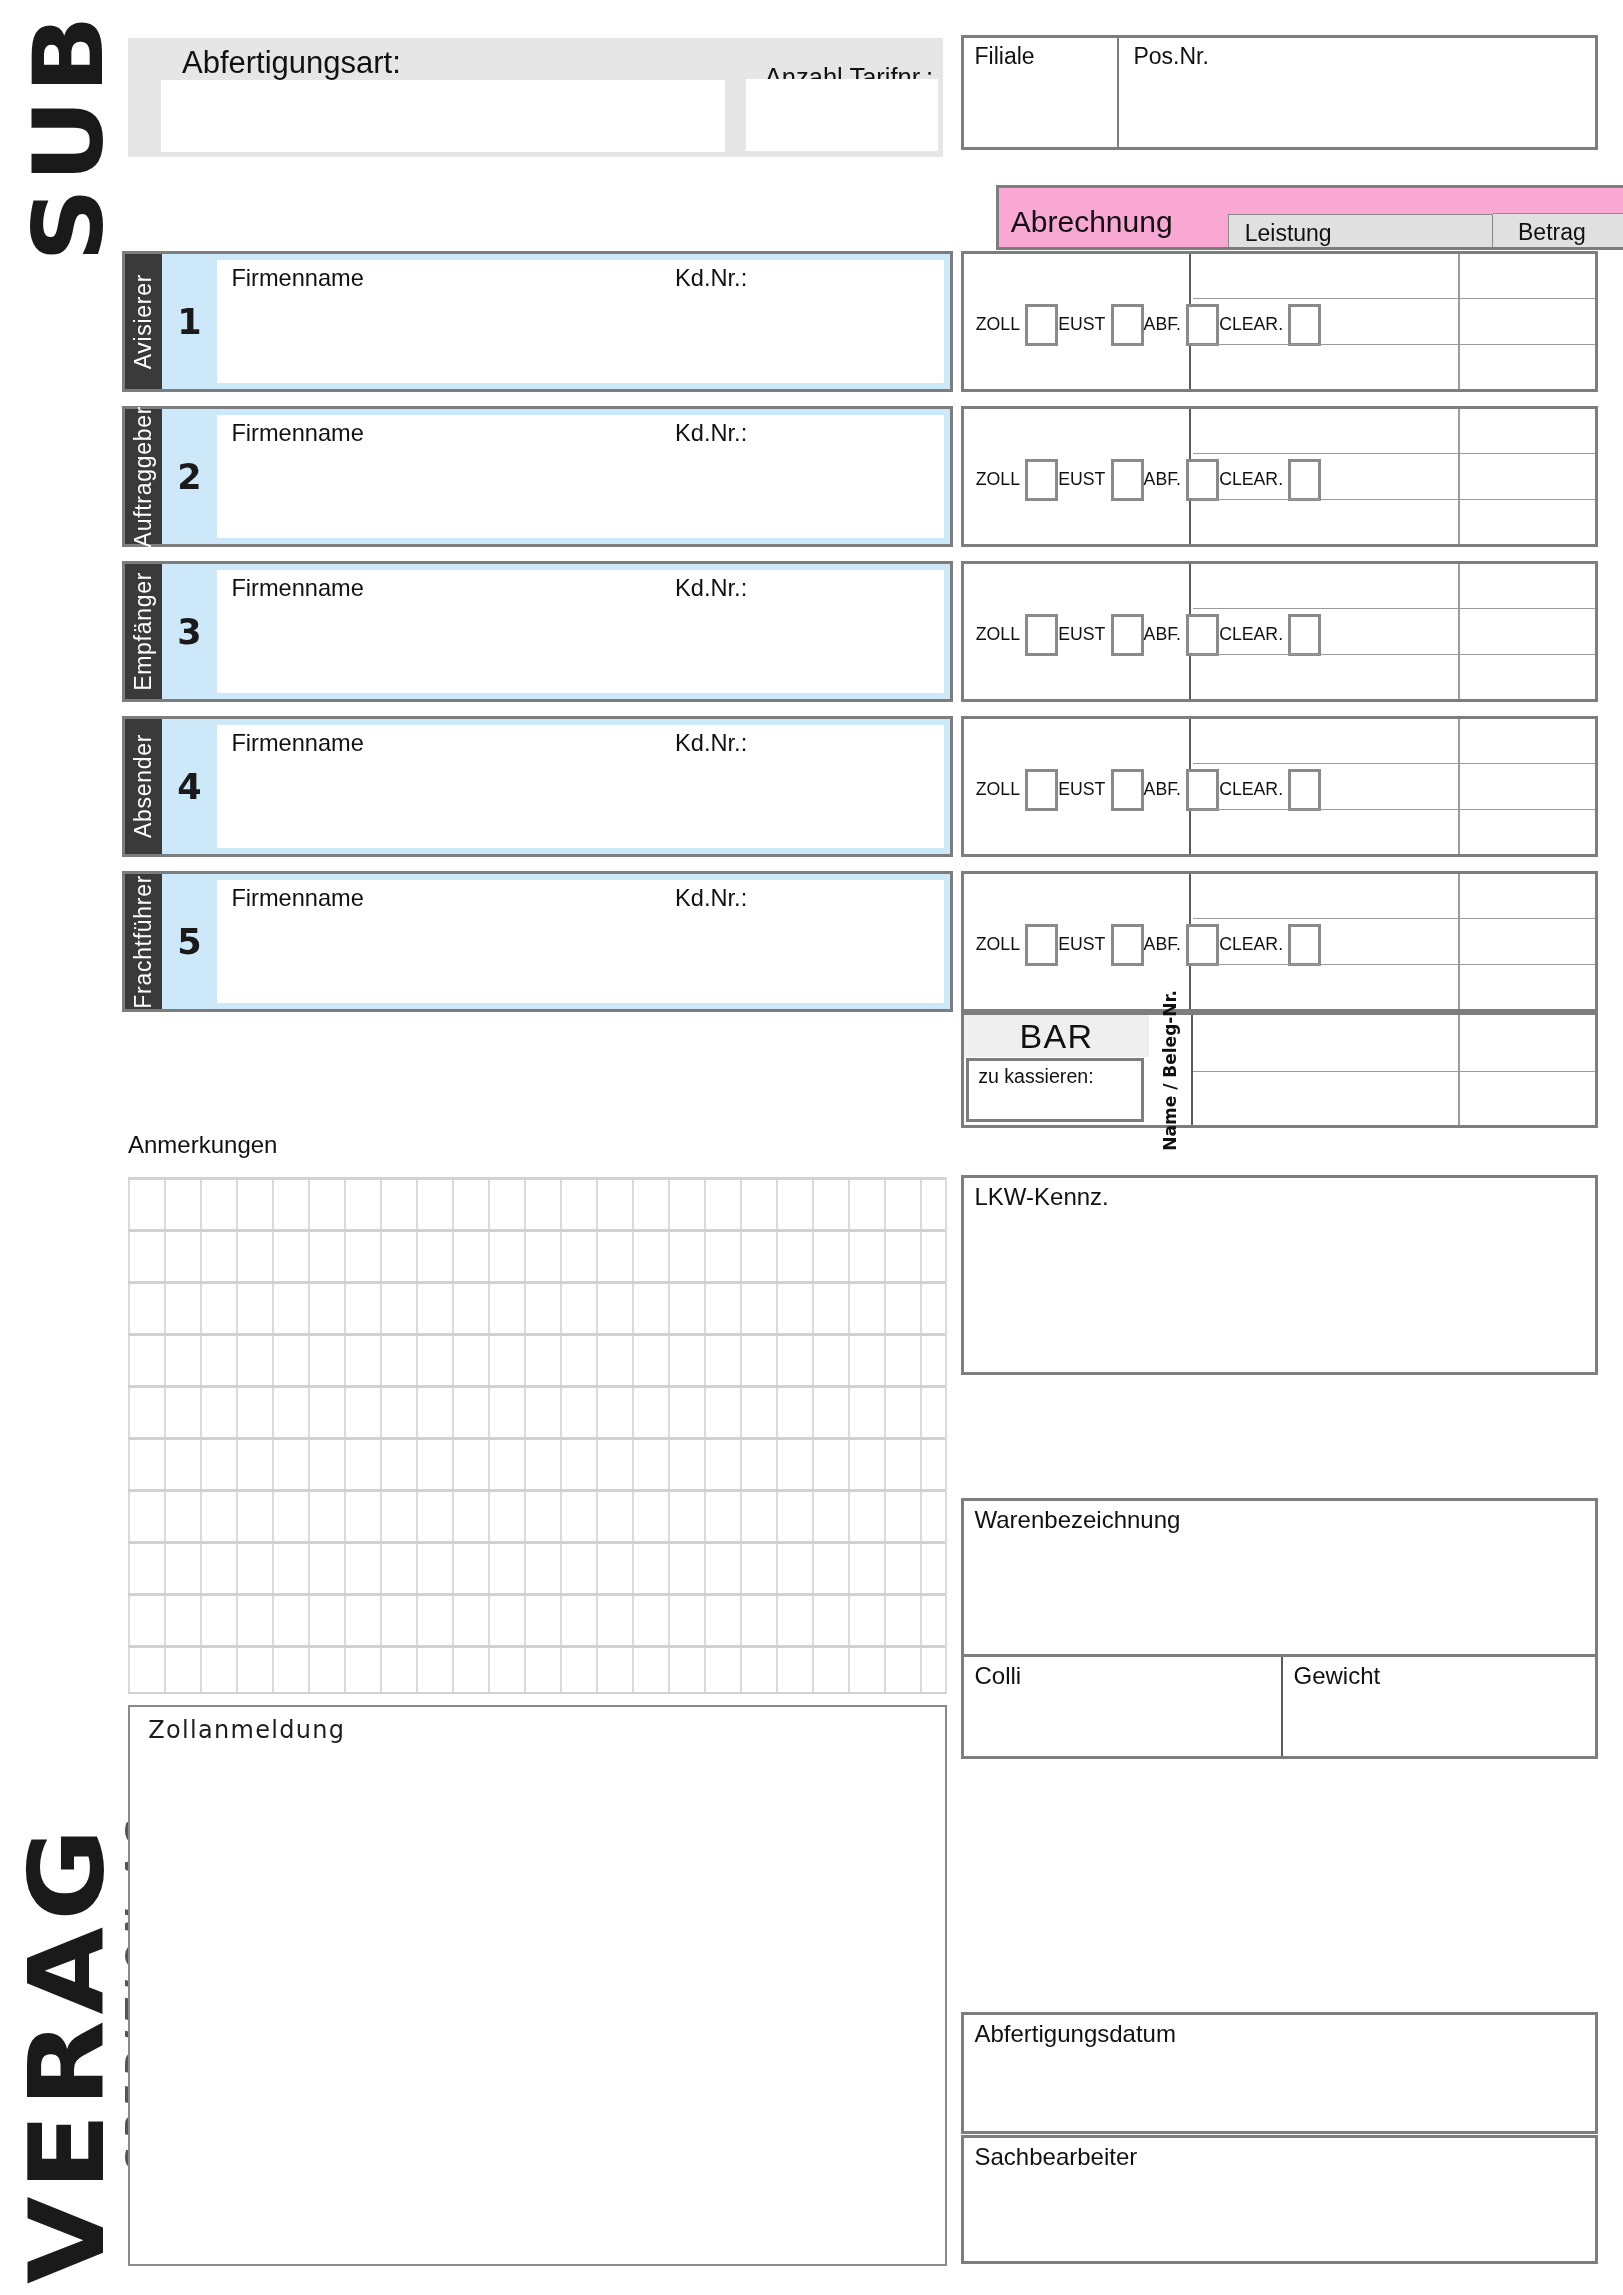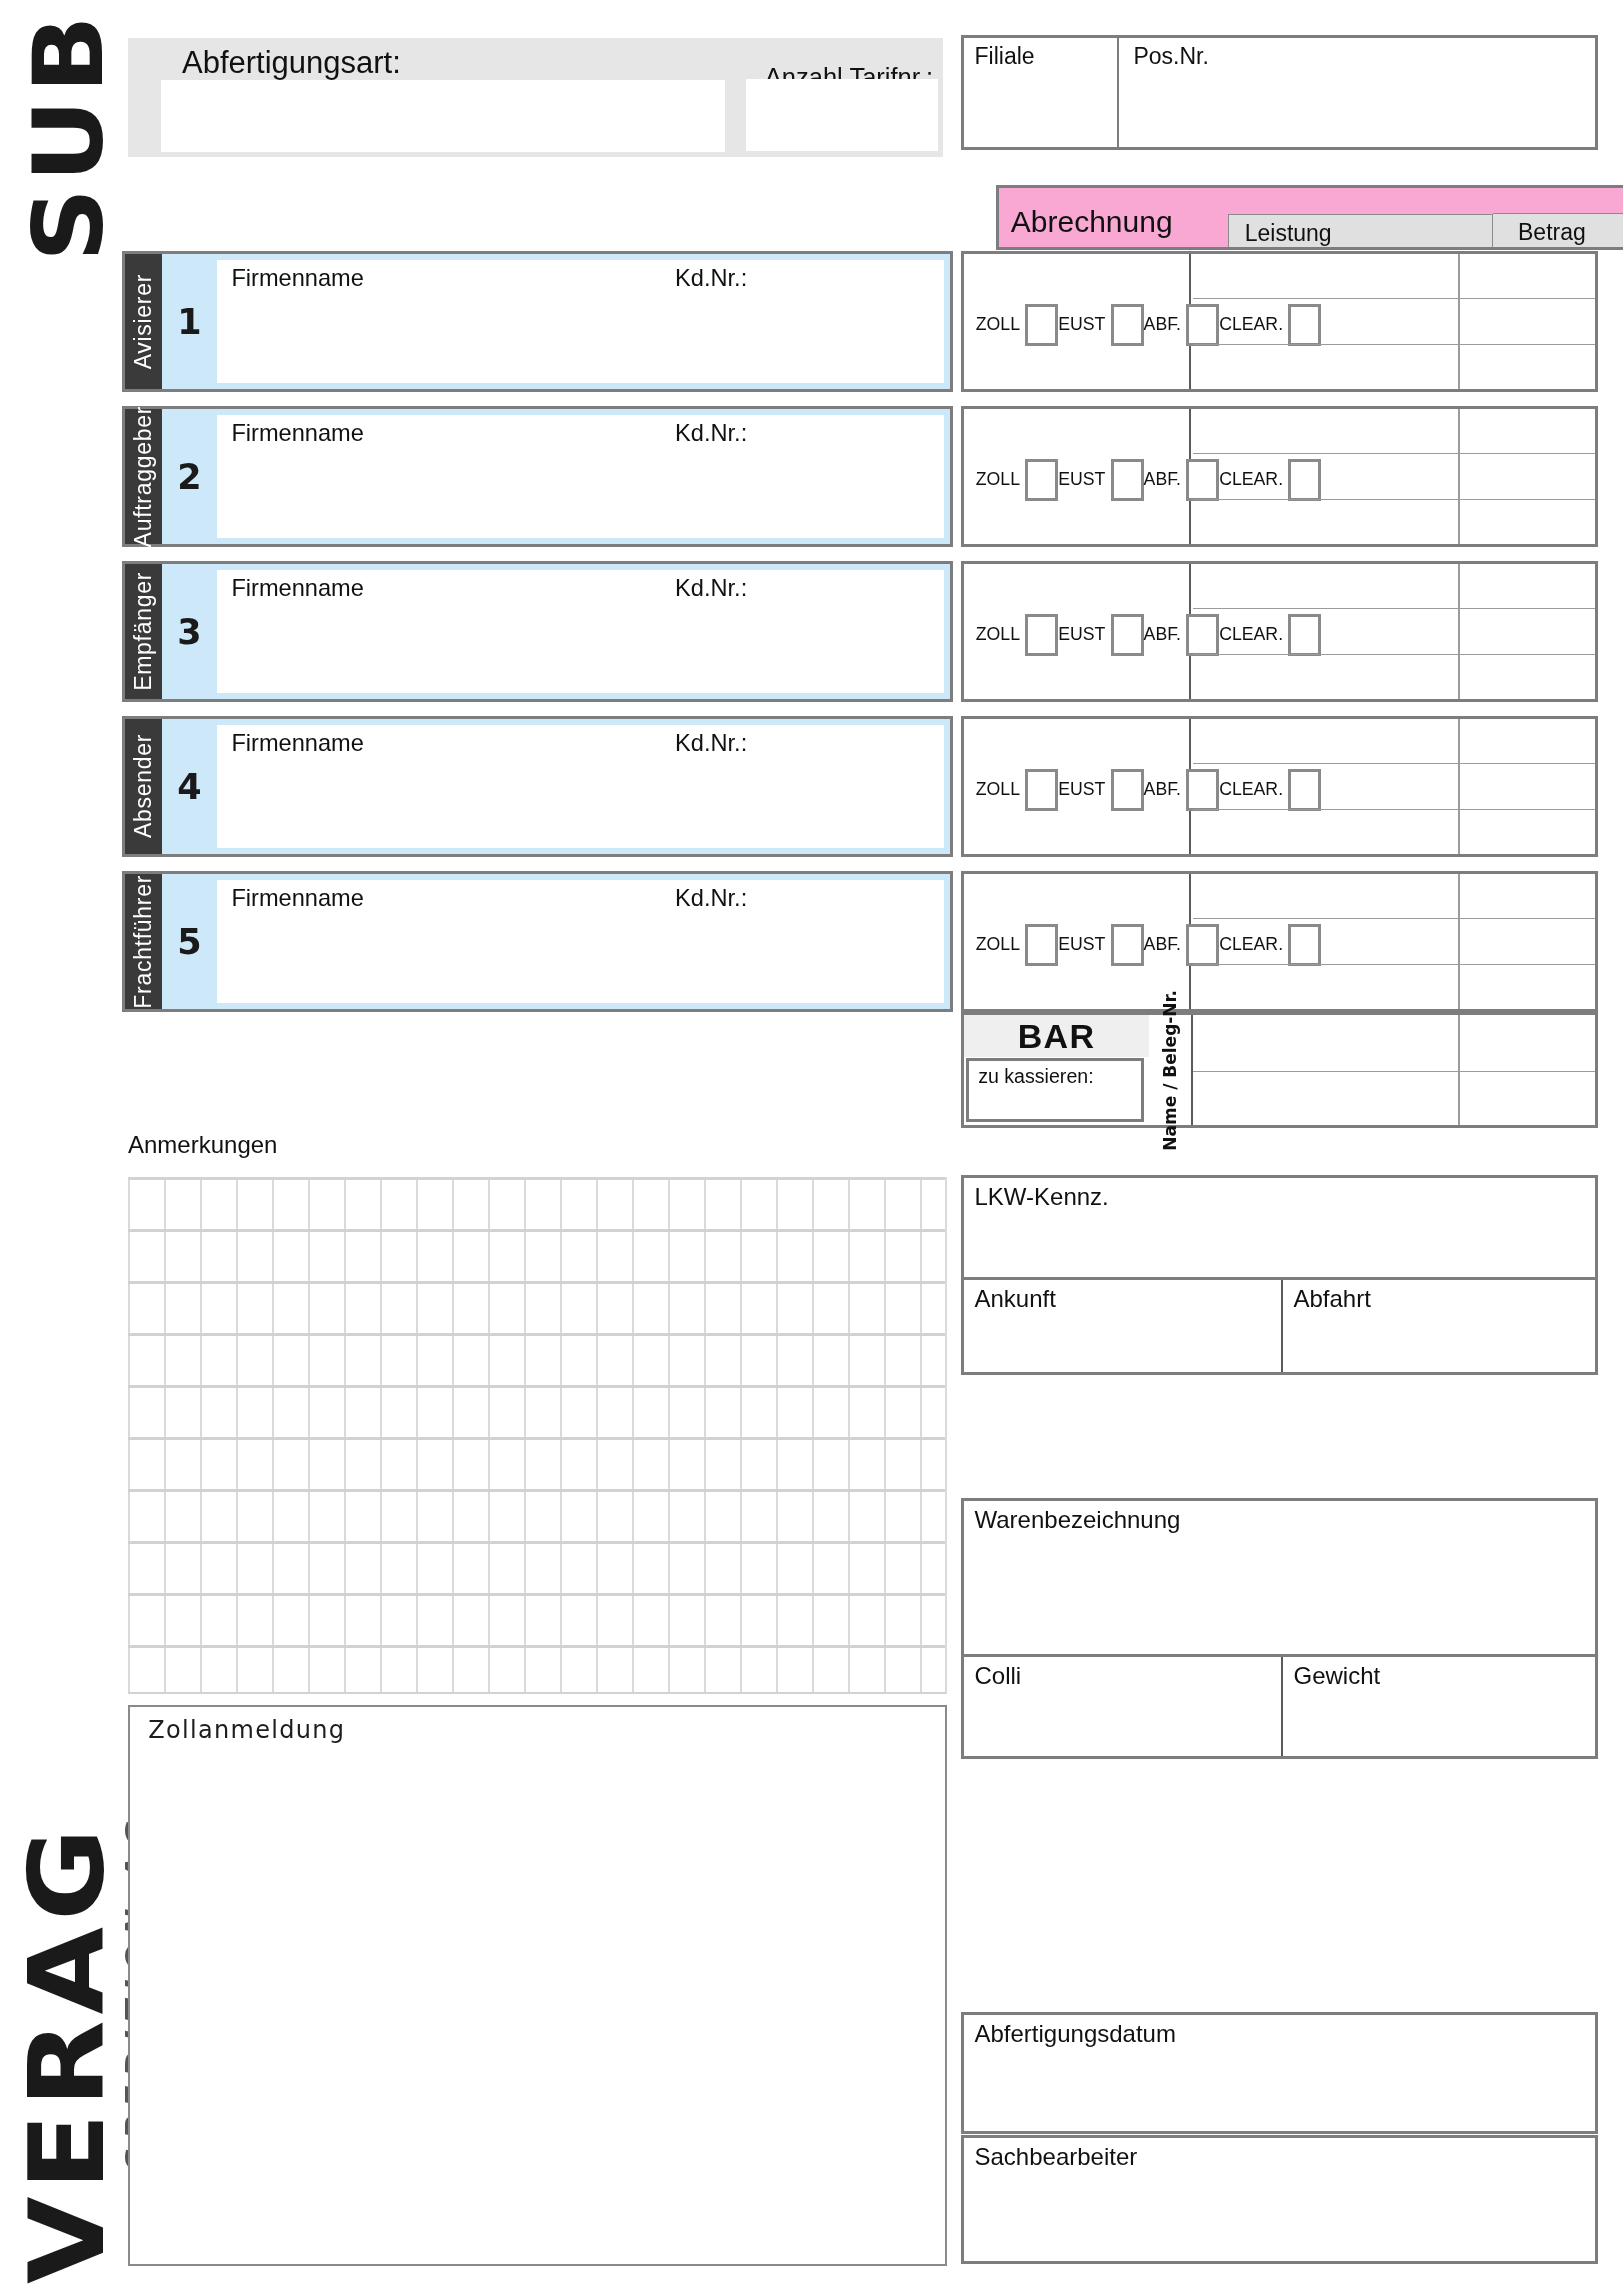--- a/index.html
+++ b/index.html
@@ -67,21 +67,21 @@
   .cbbox { width:33px; height:42px; border:3.3px solid #8a8a8a; background:#fff; box-sizing:border-box; }
   .lzone { position:absolute; left:229px; width:265px; top:0; bottom:0; }
   .bzone { position:absolute; left:494px; right:0; top:0; bottom:0; border-left:2px solid #9b9b9b; }
   .hline { position:absolute; left:229px; right:0; border-top:1.3px solid #9b9b9b; }
   .h1 { top:44px; } .h2 { top:90px; } .hbar { top:56px; }
 
   
   .bar-block { left:961px; top:1012px; width:637px; height:116px; border:3.3px solid #7d7d7d; background:#fff; box-sizing:border-box; }
   .bar-left { position:absolute; left:0; top:0; bottom:0; width:227px; border-right:2px solid #5a5a5a; }
   .bar-head { position:absolute; left:0; top:0; width:185px; height:42px; background:#efefef; display:flex; align-items:center; justify-content:center;
-              font-weight:700; font-size:34px; letter-spacing:1.3px; }
+              font-weight:400; font-size:34px; letter-spacing:1.3px; }
   .kass-box { position:absolute; left:2px; top:43px; width:178px; bottom:2.6px; border:3.3px solid #7d7d7d; background:#fff; box-sizing:border-box; }
   .kass-label { position:absolute; left:9.2px; top:3.9px; font-size:19.6px; }
   .namebeleg { position:absolute; left:186px; top:0; bottom:0; width:39px; display:flex; align-items:center; justify-content:center; }
   .namebeleg .rlabel { font-family:"DejaVu Sans",sans-serif; font-weight:700; font-size:17px; color:#111; }
 
   
   .anm-label { left:128px; top:1131px; font-size:24px; }
   .anm-grid {
     left:128px; top:1177px; width:819px; height:517px;
     background-image:
@@ -326,28 +326,20 @@
     <div class="lzone"></div>
     <div class="bzone"></div>
     <div class="hline hbar"></div>
   </div>
 
   <div class="abs anm-label">Anmerkungen</div>
   <div class="abs anm-grid"></div>
 
   <div class="rbox lkw-box">
     <span class="rbox-label">LKW-Kennz.</span>
-    <div class="sub-row">
-      <div class="sub-cell-l">
-        <span>Ankunft</span>
-      </div>
-      <div class="sub-cell-r">
-        <span>Abfahrt</span>
-      </div>
-    </div>
   </div>
 
   <div class="rbox ware-box">
     <span class="rbox-label">Warenbezeichnung</span>
     <div class="sub-row">
       <div class="sub-cell-l">
         <span>Colli</span>
       </div>
       <div class="sub-cell-r">
         <span>Gewicht</span>

